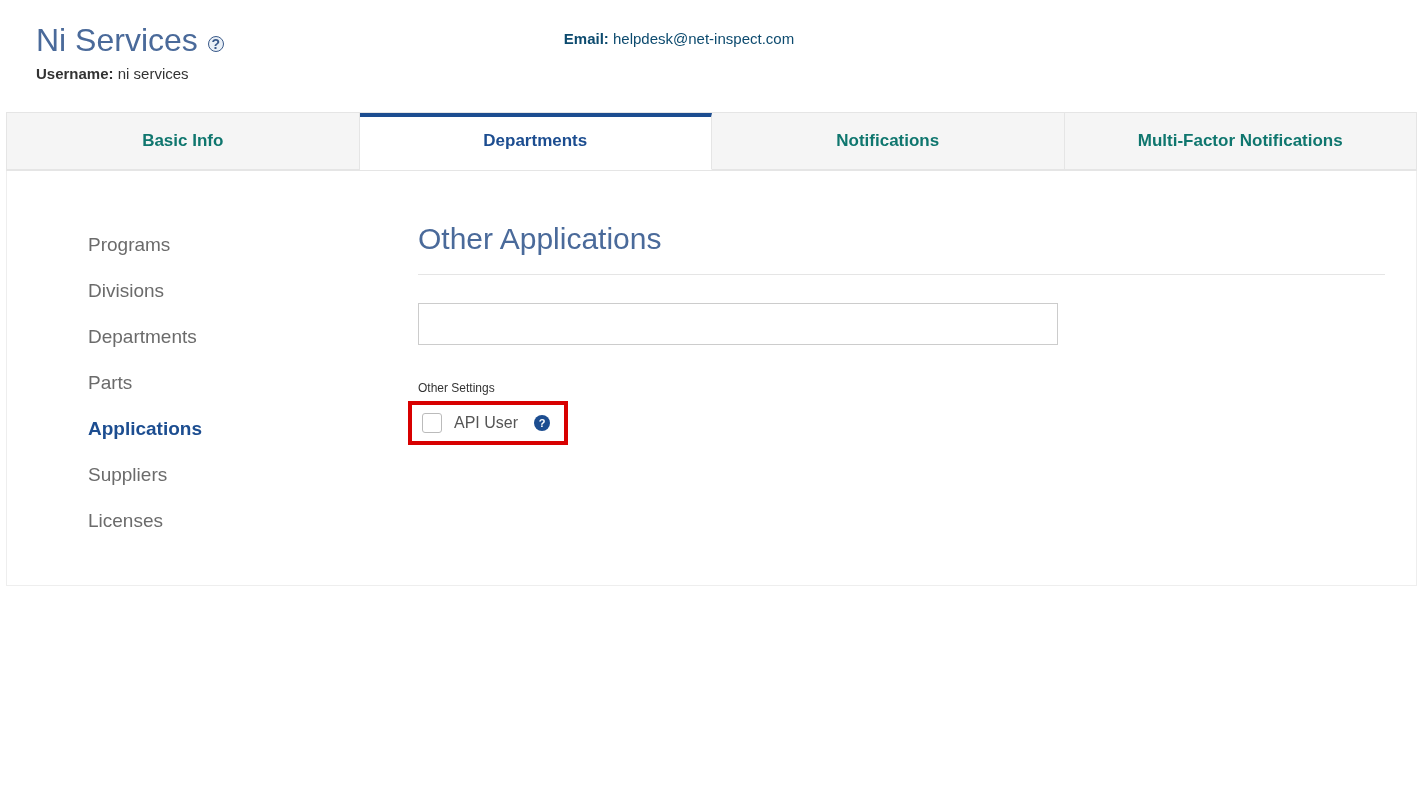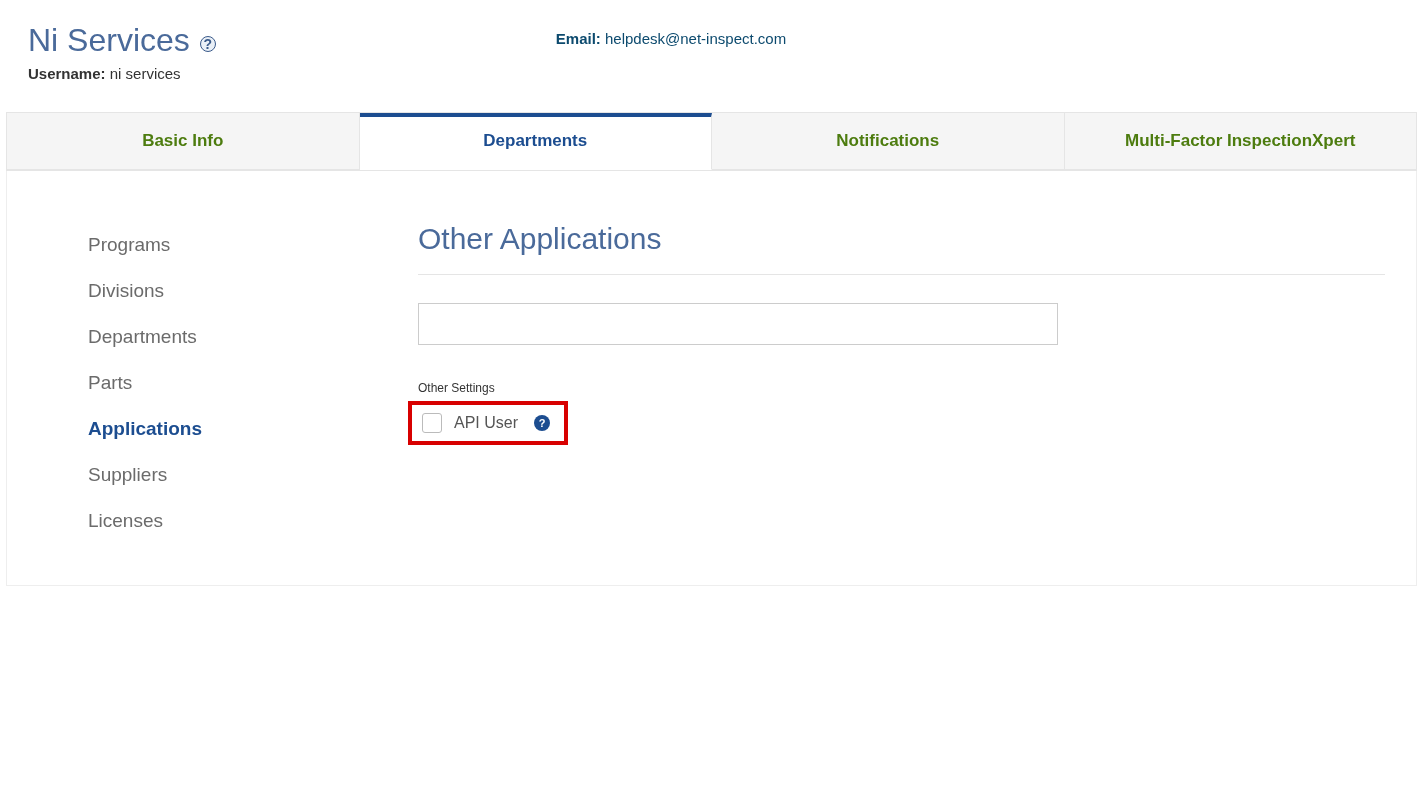--- a/index.html
+++ b/index.html
@@ -3,21 +3,21 @@
   <meta charset="utf-8">
   <style>
     * { box-sizing: border-box; margin: 0; padding: 0; }
     body {
       font-family: "Segoe UI", Arial, sans-serif;
       background: #ffffff;
       color: #333;
       width: 1423px;
     }
     .header-area {
-      padding: 22px 28px 12px 28px;
+      padding: 22px 28px 12px 36px;
       display: flex;
       align-items: flex-start;
     }
     .title-block { flex: 0 0 auto; }
     .page-title {
       font-size: 32px;
       font-weight: 400;
       color: #4a6a9a;
       display: inline-flex;
       align-items: baseline;
@@ -56,21 +56,21 @@
       border: 1px solid #e5e5e5;
       border-right: none;
       margin: 18px 6px 0 6px;
     }
     .tab {
       flex: 1;
       text-align: center;
       padding: 18px 10px;
       font-size: 17px;
       font-weight: 600;
-      color: #4d7c0f;
+      color: #0f766e;
       background: #f5f5f5;
       border-right: 1px solid #e5e5e5;
       cursor: pointer;
     }
     .tab.active {
       background: #ffffff;
       color: #1c4d90;
       border-top: 4px solid #1c4d90;
       padding-top: 14px;
       border-bottom: 1px solid #ffffff;
@@ -184,21 +184,21 @@
   <div class="email-block">
     <b>Email:</b>
     <span>helpdesk@net-inspect.com</span>
   </div>
 </div>
 
 <div class="tabs">
   <div class="tab">Basic Info</div>
   <div class="tab active">Departments</div>
   <div class="tab">Notifications</div>
-  <div class="tab">Multi-Factor InspectionXpert</div>
+  <div class="tab">Multi-Factor Notifications</div>
 </div>
 
 <div class="outer-border">
 <div class="content-wrap">
   <div class="sidebar">
     <div class="side-item">Programs</div>
     <div class="side-item">Divisions</div>
     <div class="side-item">Departments</div>
     <div class="side-item">Parts</div>
     <div class="side-item active">Applications</div>

